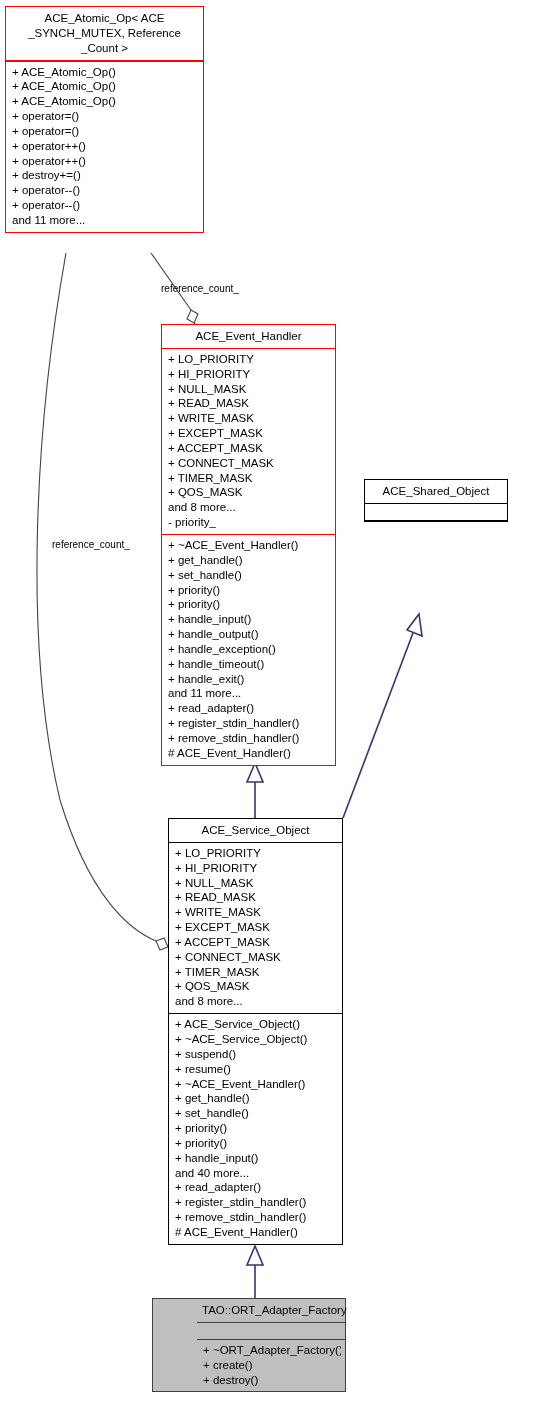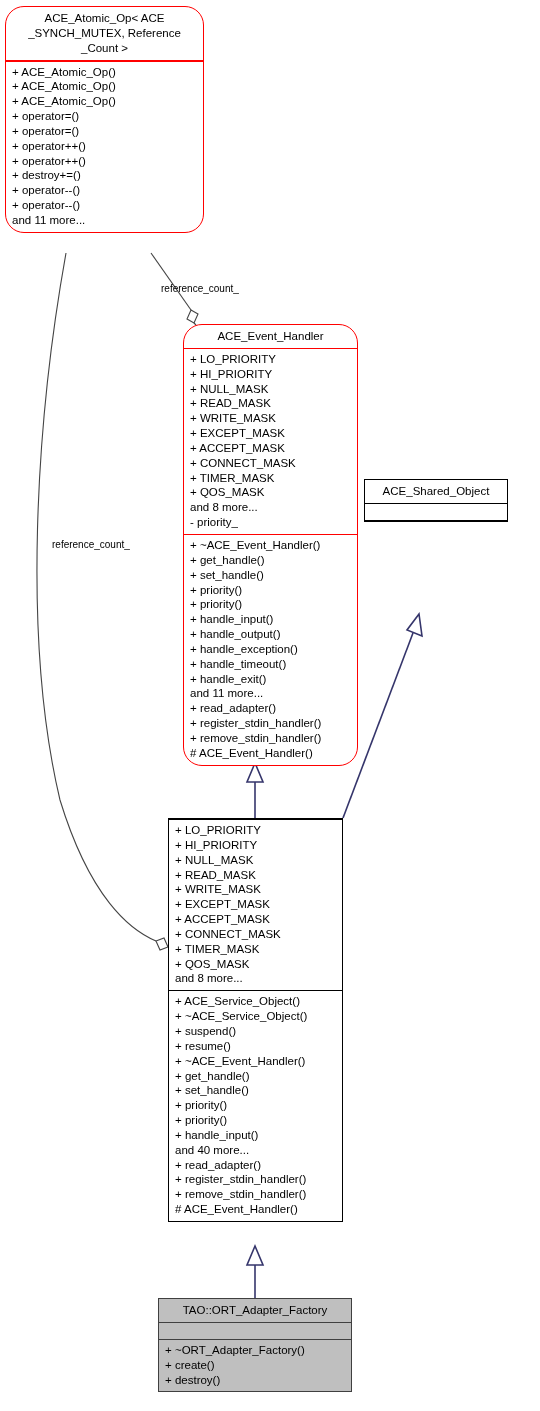--- a/index.html
+++ b/index.html
@@ -29,21 +29,20 @@
     position: absolute;
     box-sizing: border-box;
     background: #ffffff;
     border: 1px solid #000000;
     font-size: 11.5px;
     line-height: 14.85px;
     color: #000000;
   }
   .uml-box.red {
     border-color: #ff0000;
-    border-radius: 19px;
   }
   .uml-box.filled {
     background: #bfbfbf;
     border-color: #404040;
   }
   .uml-title {
     text-align: center;
     padding: 4px 5px 4px 5px;
     white-space: pre-line;
   }
@@ -126,21 +125,21 @@
       <div class="uml-row">+ operator=()</div>
       <div class="uml-row">+ operator++()</div>
       <div class="uml-row">+ operator++()</div>
       <div class="uml-row">+ destroy+=()</div>
       <div class="uml-row">+ operator--()</div>
       <div class="uml-row">+ operator--()</div>
       <div class="uml-row">and 11 more...</div>
     </div>
   </div>
 
-  <div class="uml-box red" style="left:183px; top:324px; width:175px;">
+  <div class="uml-box red" style="left:161px; top:324px; width:175px;">
     <div class="uml-title">ACE_Event_Handler</div>
     <div class="uml-sep"></div>
     <div class="uml-section">
       <div class="uml-row">+ LO_PRIORITY</div>
       <div class="uml-row">+ HI_PRIORITY</div>
       <div class="uml-row">+ NULL_MASK</div>
       <div class="uml-row">+ READ_MASK</div>
       <div class="uml-row">+ WRITE_MASK</div>
       <div class="uml-row">+ EXCEPT_MASK</div>
       <div class="uml-row">+ ACCEPT_MASK</div>
@@ -171,20 +170,21 @@
   </div>
 
   <div class="uml-box" style="left:364px; top:479px; width:144px;">
     <div class="uml-title">ACE_Shared_Object</div>
     <div class="uml-sep"></div>
     <div class="uml-section empty"></div>
     <div class="uml-sep"></div>
   </div>
 
   <div class="uml-box" style="left:168px; top:818px; width:175px;">
+    <div class="uml-title">ACE_Service_Object</div>
     <div class="uml-sep"></div>
     <div class="uml-section">
       <div class="uml-row">+ LO_PRIORITY</div>
       <div class="uml-row">+ HI_PRIORITY</div>
       <div class="uml-row">+ NULL_MASK</div>
       <div class="uml-row">+ READ_MASK</div>
       <div class="uml-row">+ WRITE_MASK</div>
       <div class="uml-row">+ EXCEPT_MASK</div>
       <div class="uml-row">+ ACCEPT_MASK</div>
       <div class="uml-row">+ CONNECT_MASK</div>
@@ -205,21 +205,21 @@
       <div class="uml-row">+ priority()</div>
       <div class="uml-row">+ handle_input()</div>
       <div class="uml-row">and 40 more...</div>
       <div class="uml-row">+ read_adapter()</div>
       <div class="uml-row">+ register_stdin_handler()</div>
       <div class="uml-row">+ remove_stdin_handler()</div>
       <div class="uml-row"># ACE_Event_Handler()</div>
     </div>
   </div>
 
-  <div class="uml-box filled" style="left:158px; top:1298px; width:194px;">
+  <div class="uml-box filled" style="left:152px; top:1298px; width:194px;padding-left:44px;">
     <div class="uml-title">TAO::ORT_Adapter_Factory</div>
     <div class="uml-sep"></div>
     <div class="uml-section empty"></div>
     <div class="uml-sep"></div>
     <div class="uml-section">
       <div class="uml-row">+ ~ORT_Adapter_Factory()</div>
       <div class="uml-row">+ create()</div>
       <div class="uml-row">+ destroy()</div>
     </div>
   </div>

